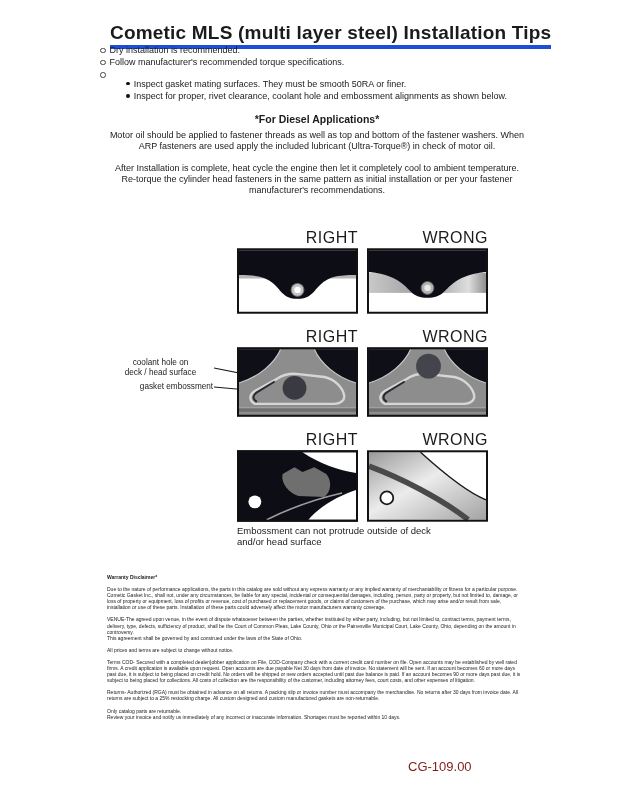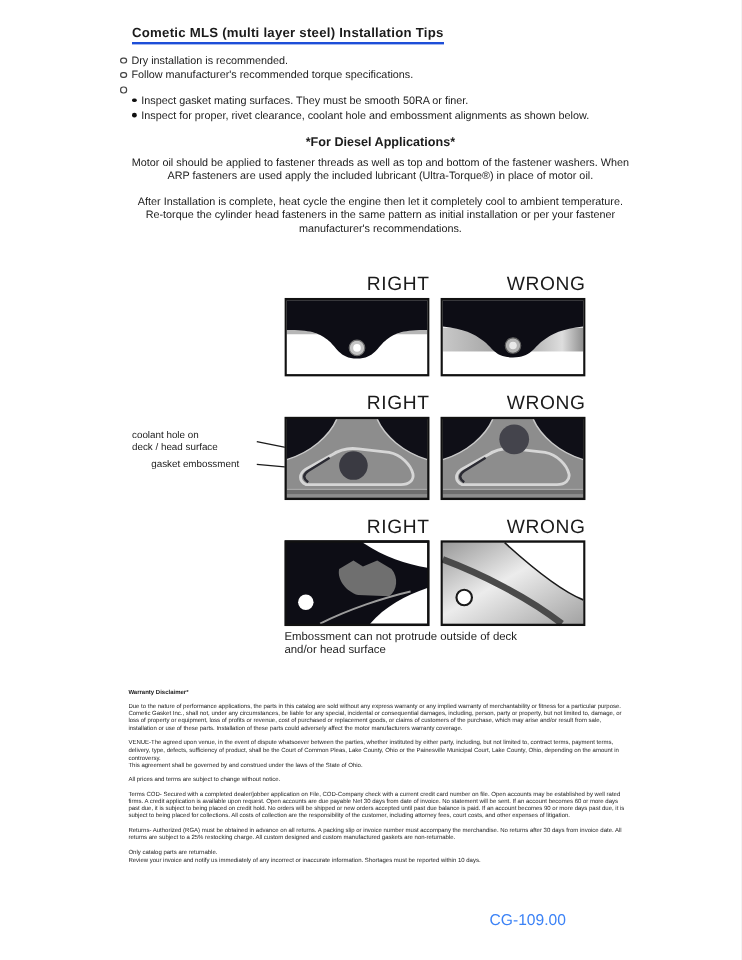--- a/index.html
+++ b/index.html
@@ -3,60 +3,60 @@
 <meta charset="utf-8">
 <style>
   html,body { margin:0; padding:0; background:#e8e8e8; }
   .page {
     position:relative; width:618px; height:800px; background:#ffffff;
     font-family:"Liberation Sans", sans-serif; color:#1b1b1b; overflow:hidden;
   }
   
   .title {
     position:absolute; left:110px; top:22px;
-    font-size:11px; font-weight:bold;
-    border-bottom:2px solid #1d4ed8; padding-bottom:1px; letter-spacing:0.2px;
+    font-size:19px; font-weight:bold;
+    border-bottom:4px solid #1d4ed8; padding-bottom:1px; letter-spacing:0.2px;
   }
   .tips { position:absolute; left:100px; top:44px; width:430px; font-size:9px; line-height:12.3px; }
   .bullet-row { display:flex; align-items:flex-start; }
   .bullet-glyph {
     flex:0 0 auto; width:3.5px; height:3.5px; border:1px solid #444; border-radius:50%;
     margin:3.5px 4px 0 0; background:#fff;
   }
-  .sub-row { margin-left:10px; }
+  .sub-row { margin-left:26px; }
   .sub-glyph {
     flex:0 0 auto; width:3.8px; height:3.8px; border-radius:50%;
     margin:4px 4px 0 0; background:#111;
   }
   
   .diesel { position:absolute; left:108px; top:114px; width:418px; font-size:9px; line-height:11.2px;text-align:center; }
   .diesel-heading { font-size:10.5px; font-weight:bold; margin-bottom:5px; }
   .diesel p { margin:0 0 10px 0; }
   
   .fig { position:absolute; }
   .fig-headers { display:flex; width:251px; }
   .fig-header { width:121px; text-align:right; font-size:16px; letter-spacing:0.5px; }
   .fig-header.right-h { margin-right:9px; }
   .fig-panels { display:flex; margin-top:1px; }
   .panel { display:block; }
   .panel.left-p { margin-right:9px; }
   .fig-caption { font-size:9.5px; line-height:11px; margin-top:3px; white-space:pre-line; }
   
   .fig2-wrap { position:absolute; left:110px; top:328px; width:382px; height:102px; }
   .fig2-inner { position:absolute; left:127px; top:0; }
-  .ann { position:absolute; text-align:left; font-size:8.2px; line-height:9.5px; color:#1b1b1b; }
+  .ann { position:absolute; text-align:center; font-size:8.2px; line-height:9.5px; color:#1b1b1b; }
   .ann1 { left:0px; top:30px; width:101px; }
   .ann2 { left:16px; top:54px; width:101px; }
   .ann-lines { position:absolute; left:0; top:0; pointer-events:none; }
   
   .disclaimer { position:absolute; left:107px; top:574px; width:415px; font-size:5px; line-height:6.1px; color:#222; }
   .disclaimer-heading { font-weight:bold; margin-bottom:6px; }
   .disclaimer p { margin:0 0 6px 0; white-space:pre-line; }
   
-  .footer-code { position:absolute; left:408px; top:759px; font-size:13px; color:#3b82f6; }
+  .footer-code { position:absolute; left:408px; top:759px; font-size:13px; color:#7f1d1d; }
 </style>
 </head>
 <body>
 
 <div class="page">
 
   <div class="title">Cometic MLS (multi layer steel) Installation Tips</div>
 
   <div class="tips">
     <div class="bullet-row">
@@ -75,21 +75,21 @@
       <span>Inspect gasket mating surfaces.  They must be smooth 50RA or finer.</span>
     </div>
     <div class="bullet-row sub-row">
       <span class="sub-glyph"></span>
       <span>Inspect for proper, rivet clearance, coolant hole and embossment alignments as shown below.</span>
     </div>
   </div>
 
   <div class="diesel">
     <div class="diesel-heading">*For Diesel Applications*</div>
-    <p>Motor oil should be applied to fastener threads as well as top and bottom of the fastener washers. When ARP fasteners are used apply the included lubricant (Ultra-Torque®) in place of motor oil.</p>
+    <p>Motor oil should be applied to fastener threads as well as top and bottom of the fastener washers. When ARP fasteners are used apply the included lubricant (Ultra-Torque®) in check of motor oil.</p>
     <p>After Installation is complete, heat cycle the engine then let it completely cool to ambient temperature. Re-torque the cylinder head fasteners in the same pattern as initial installation or per your fastener manufacturer's recommendations.</p>
   </div>
 
   <div class="fig" style="left:237px; top:229px;">
     <div class="fig-headers">
       <div class="fig-header right-h">RIGHT</div>
       <div class="fig-header">WRONG</div>
     </div>
     <div class="fig-panels">
       <svg class="panel left-p" width="121" height="66" viewBox="0 0 122 66">

